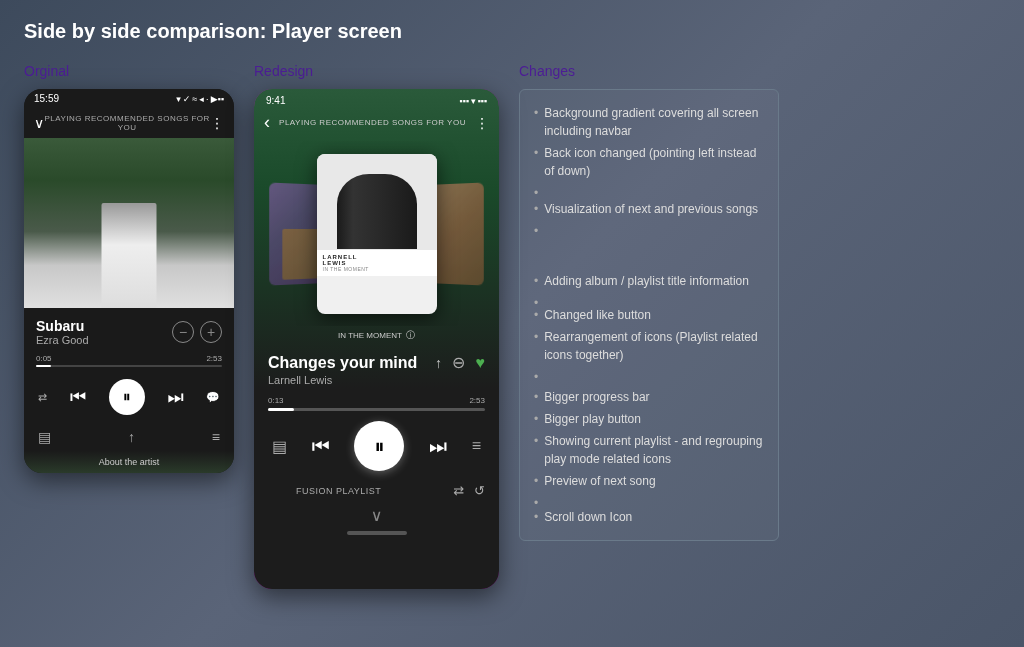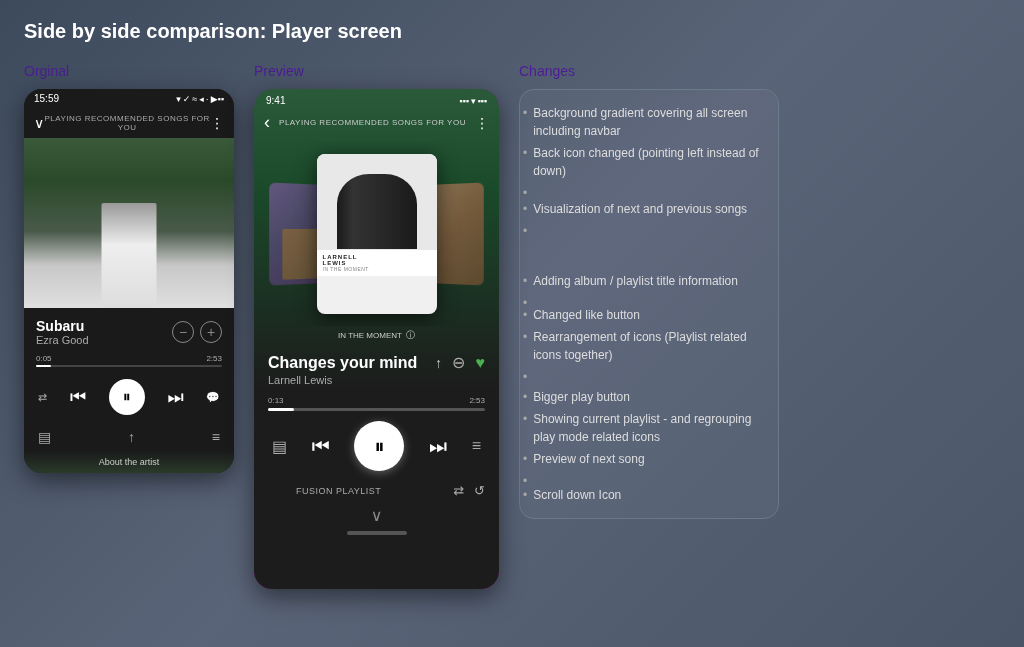--- a/index.html
+++ b/index.html
@@ -351,22 +351,22 @@
     }
     .heart-icon { color: #4caf50; }
 
     
     .changes-column {
       min-width: 240px;
       max-width: 260px;
     }
     .changes-box {
       border: 1px solid #6a7a8a;
-      border-radius: 15px;
-      padding: 12px 3px;
+      border-radius: 6px;
+      padding: 12px 14px;
       background: rgba(255,255,255,0.03);
     }
     .changes-list {
       list-style: none;
     }
     .changes-list li {
       font-size: 12px;
       color: #ddd;
       line-height: 1.5;
       padding: 2px 0;
@@ -456,21 +456,21 @@
         <span style="font-size:14px;color:#aaa;">≡</span>
       </div>
 
       <div class="orig-about">
         <span>About the artist</span>
       </div>
     </div>
   </div>
 
   <div class="column">
-    <div class="column-title">Preview</div>
+    <div class="column-title">Redesign</div>
     <div class="phone-mockup phone-redesign">
       <div class="redesign-bg">
 
         <div class="redesign-status">
           <span>9:41</span>
           <div class="status-icons">
             <span>▪▪▪</span>
             <span>▾</span>
             <span>▪▪▪</span>
           </div>
@@ -586,20 +586,23 @@
         <li>
             <span>Changed like button</span>
           </li>
         <li>
             <span>Rearrangement of icons (Playlist related icons together)</span>
           </li>
         <li style="height:20px;list-style:none;">
             <span style="visibility:hidden;">·</span>
           </li>
         <li>
+            <span>Bigger progress bar</span>
+          </li>
+        <li>
             <span>Bigger play button</span>
           </li>
         <li>
             <span>Showing current playlist - and regrouping play mode related icons</span>
           </li>
         <li>
             <span>Preview of next song</span>
           </li>
         <li style="height:14px;list-style:none;">
             <span style="visibility:hidden;">·</span>

